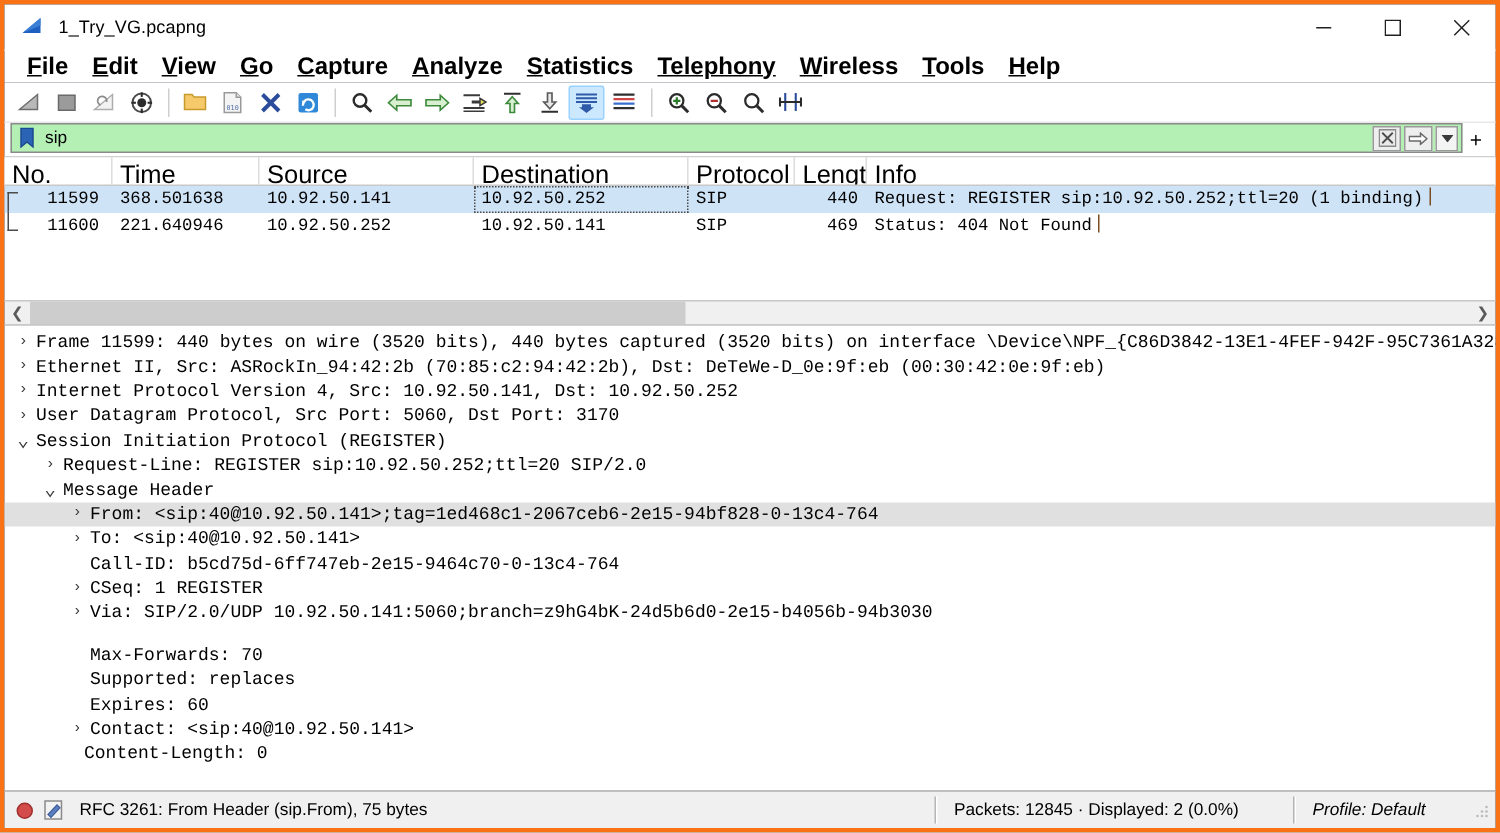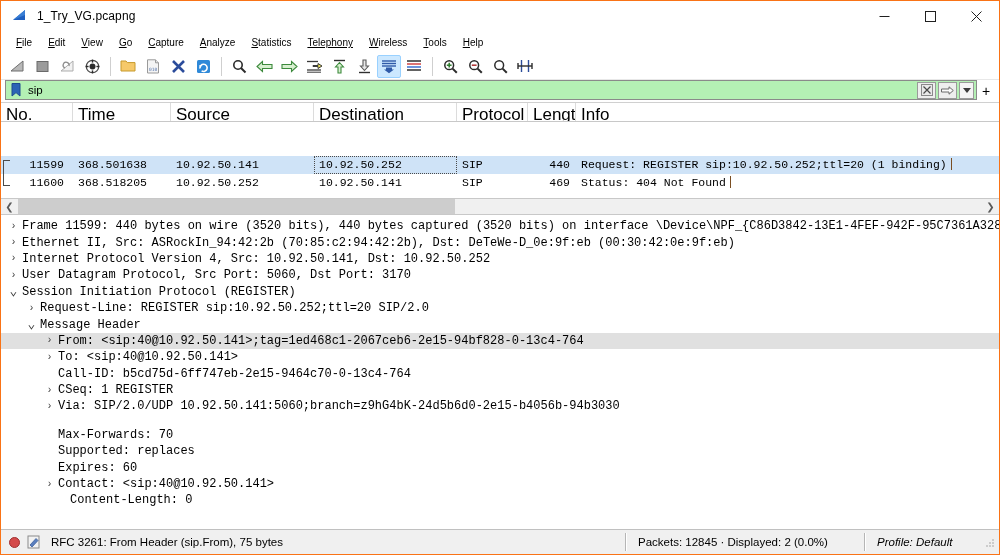--- a/index.html
+++ b/index.html
@@ -9,21 +9,21 @@
     overflow: hidden;
     background: #ffffff;
     font-family: "Liberation Sans", sans-serif;
     -webkit-font-smoothing: none;
   }
   #app {
     width: 1000px; height: 555px;
     position: relative;
     display: flex;
     flex-direction: column;
-    border: 1px solid #f97316;
+    border: 3px solid #f97316;
     background: #0f172a;
   }
 
   
   .titlebar {
     height: 31px;
     min-height: 31px;
     display: flex;
     align-items: center;
     background: #ffffff;
@@ -54,21 +54,22 @@
   }
 
   
   .menubar {
     height: 21px;
     min-height: 21px;
     display: flex;
     align-items: center;
     padding-left: 7px;
     background: #ffffff;
-    font-size: 10px;
+    font-size: 16px;
+    font-weight: bold;
   }
   .menu-item {
     padding: 2px 8px 2px 8px;
     color: #000000;
     white-space: nowrap;
   }
   .menu-item span.mn { text-decoration: underline; }
 
   
   .toolbar {
@@ -175,21 +176,21 @@
     border-bottom: 1px solid #c8c8c8;
     font-size: 17px;
     color: #000;
   }
   .col-head > div {
     border-right: 1px solid #dcdcdc;
     padding: 2px 0 0 5px;
     overflow: hidden;
     white-space: nowrap;
   }
-  .rows { flex: 1; position: relative; overflow: hidden; margin-top: 34px; }
+  .rows { flex: 1; position: relative; overflow: hidden; }
   .prow {
     display: flex;
     height: 18px;
     font-family: "Liberation Mono", monospace;
     font-size: 11.5px;
     color: #000;
     align-items: center;
   }
   .prow.selected { background: #cfe3f7; }
   .prow > div {
@@ -545,21 +546,21 @@
         <div class="c-time">368.501638</div>
         <div class="c-src">10.92.50.141</div>
         <div class="c-dst focus-cell">10.92.50.252</div>
         <div class="c-proto">SIP</div>
         <div class="c-len">440</div>
         <div class="c-info"><span>Request: REGISTER sip:10.92.50.252;ttl=20  (1 binding)</span><span class="caretbar"></span></div>
       </div>
 
       <div class="prow">
         <div class="c-no">11600</div>
-        <div class="c-time">368.518205</div>
+        <div class="c-time">221.640946</div>
         <div class="c-src">10.92.50.252</div>
         <div class="c-dst">10.92.50.141</div>
         <div class="c-proto">SIP</div>
         <div class="c-len">469</div>
         <div class="c-info"><span>Status: 404 Not Found</span><span class="caretbar"></span></div>
       </div>
     </div>
   </div>
 
   <div class="hscroll">
@@ -628,21 +629,21 @@
         <span class="tlabel">Supported: replaces</span>
       </div>
       <div class="trow" style="padding-left: 42px;">
         <span class="twist"></span>
         <span class="tlabel">Expires: 60</span>
       </div>
       <div class="trow" style="padding-left: 42px;">
         <span class="twist">›</span>
         <span class="tlabel">Contact: &lt;sip:40@10.92.50.141&gt;</span>
       </div>
-      <div class="trow" style="padding-left: 54px; text-align: right;">
+      <div class="trow" style="padding-left: 38px; text-align: right;">
         <span class="twist"></span>
         <span class="tlabel">Content-Length: 0</span>
       </div>
     </div>
 
   <div class="statusbar">
     <div class="sb-icon">
       <div class="sb-expert"></div>
     </div>
     <div class="sb-cap">

